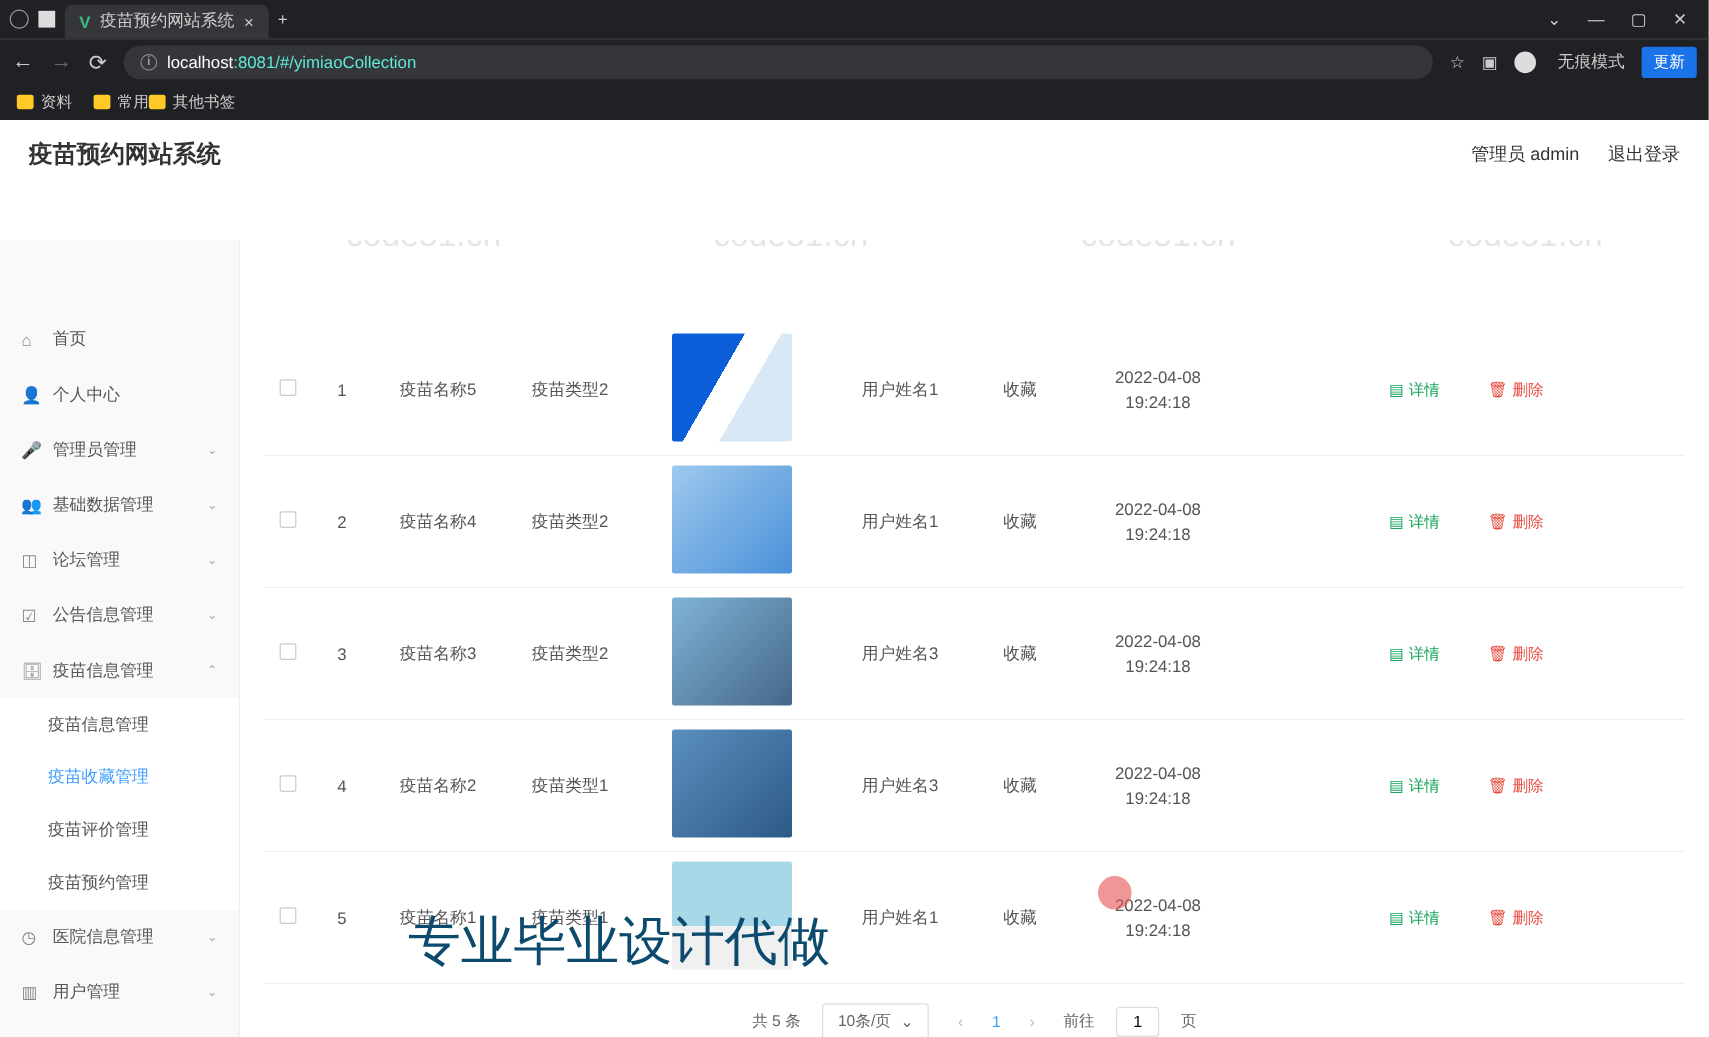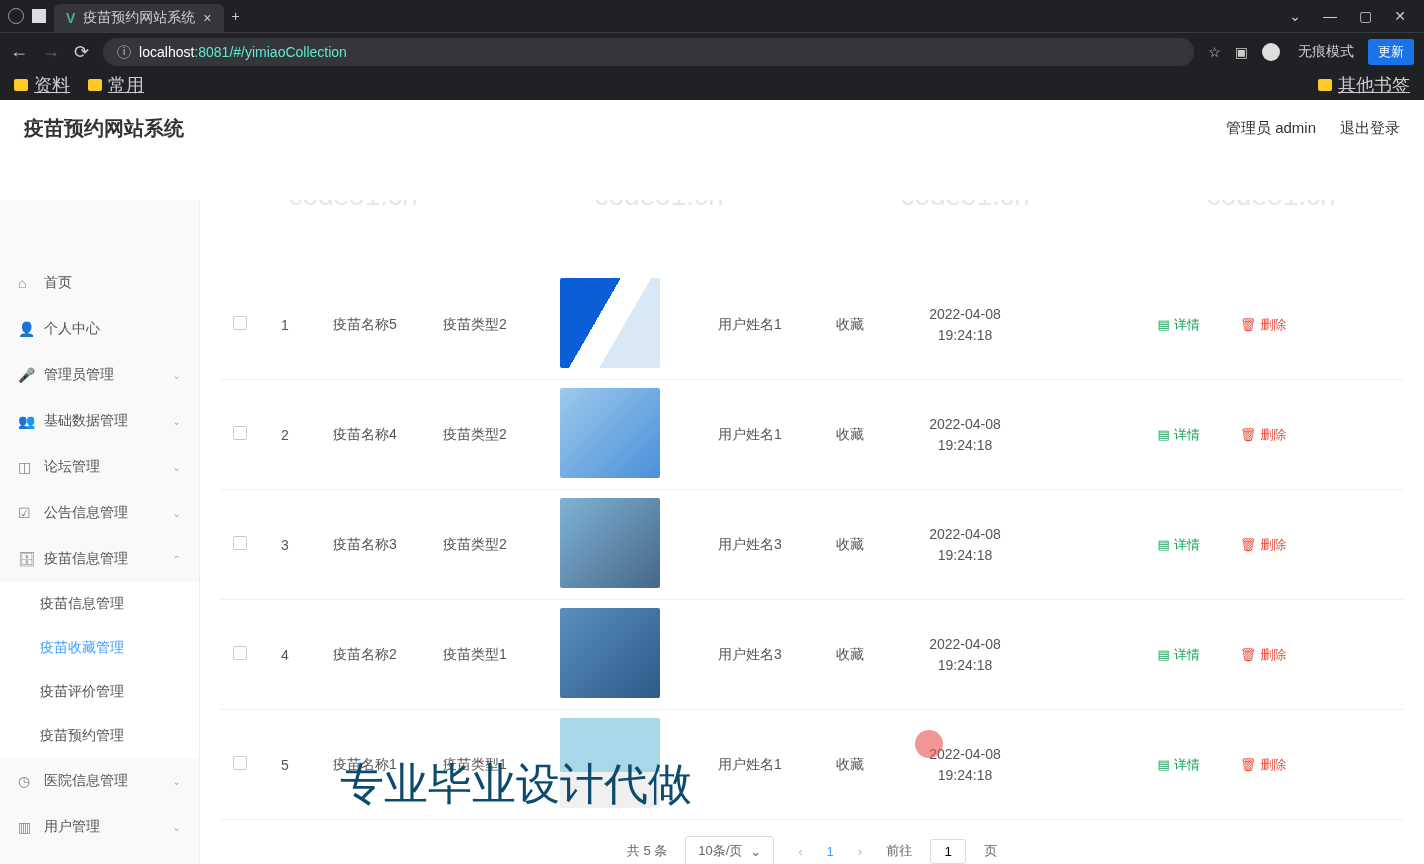--- a/index.html
+++ b/index.html
@@ -17,21 +17,21 @@
 .nav-bar .navbtn { color: #ccc; font-size: 18px; cursor: pointer; }
 .nav-bar .navbtn.dis { color: #666; }
 .url-bar { flex: 1; background: #35363a; border-radius: 20px; padding: 6px 14px; display: flex; align-items: center; gap: 8px; font-size: 14px; }
 .url-bar .info { border: 1px solid #888; border-radius: 50%; width: 14px; height: 14px; display: inline-flex; align-items: center; justify-content: center; font-size: 10px; }
 .url-host { color: #fff; }
 .url-path { color: #5eead4; }
 .nav-right { display: flex; align-items: center; gap: 14px; }
 .update-btn { background: #1a73e8; color: #fff; padding: 4px 10px; border-radius: 3px; font-size: 13px; }
 .incog { display: flex; align-items: center; gap: 18px; }
 .incog .ic { width: 18px; height: 18px; background: #ddd; border-radius: 50%; }
-.bookmarks-bar { display: flex; align-items: center; justify-content: space-between; height: 30px; padding: 0 14px; font-size: 18px; text-decoration: underline; }
+.bookmarks-bar { display: flex; align-items: center; height: 30px; padding: 0 14px; font-size: 13px; }
 .bookmarks-bar .left, .bookmarks-bar .right { display: flex; gap: 18px; }
 .bm { display: flex; align-items: center; gap: 6px; }
 .bm .folder { width: 14px; height: 12px; background: #ffca28; border-radius: 2px; }
 .window-controls { margin-left: auto; display: flex; gap: 22px; padding-right: 10px; color: #ccc; }
 
 
 .app { display: flex; height: calc(864px - 100px); }
 .header { position: fixed; top: 100px; left: 0; right: 0; height: 56px; display: flex; align-items: center; justify-content: space-between; padding: 0 24px; background: #fff; z-index: 5; }
 .header .title { font-size: 20px; font-weight: bold; }
 .header .right { display: flex; gap: 24px; font-size: 15px; }

